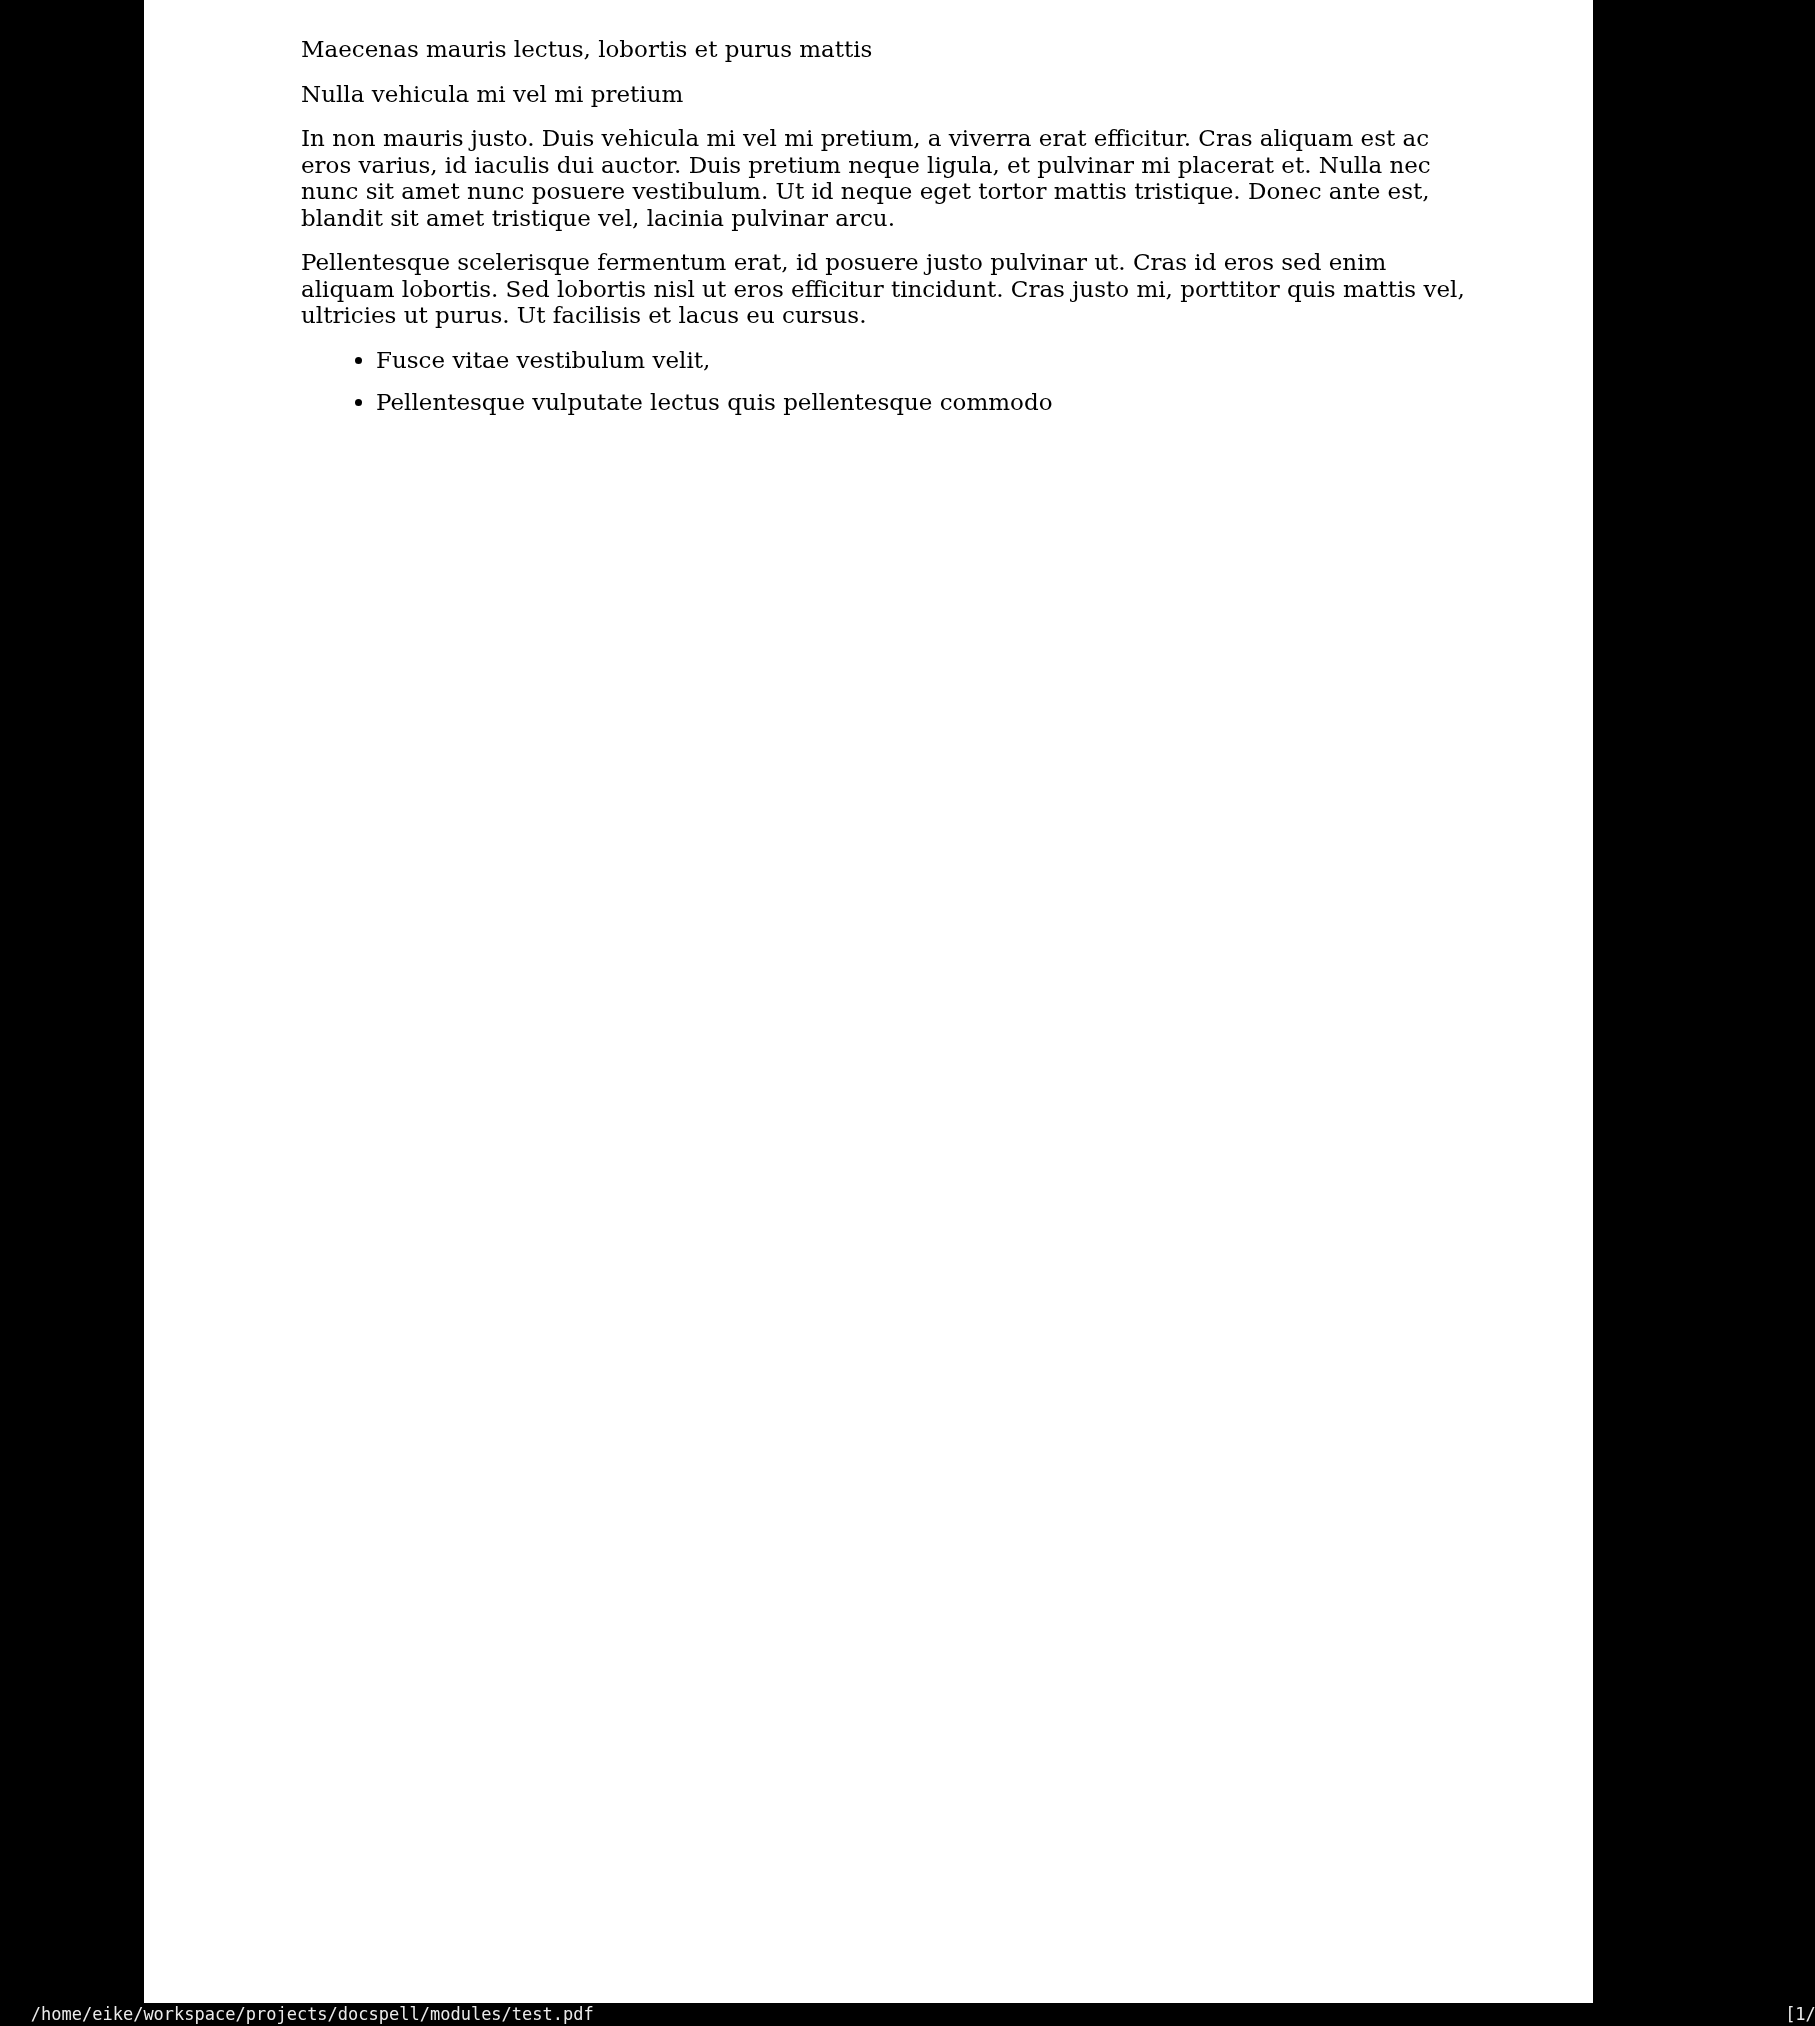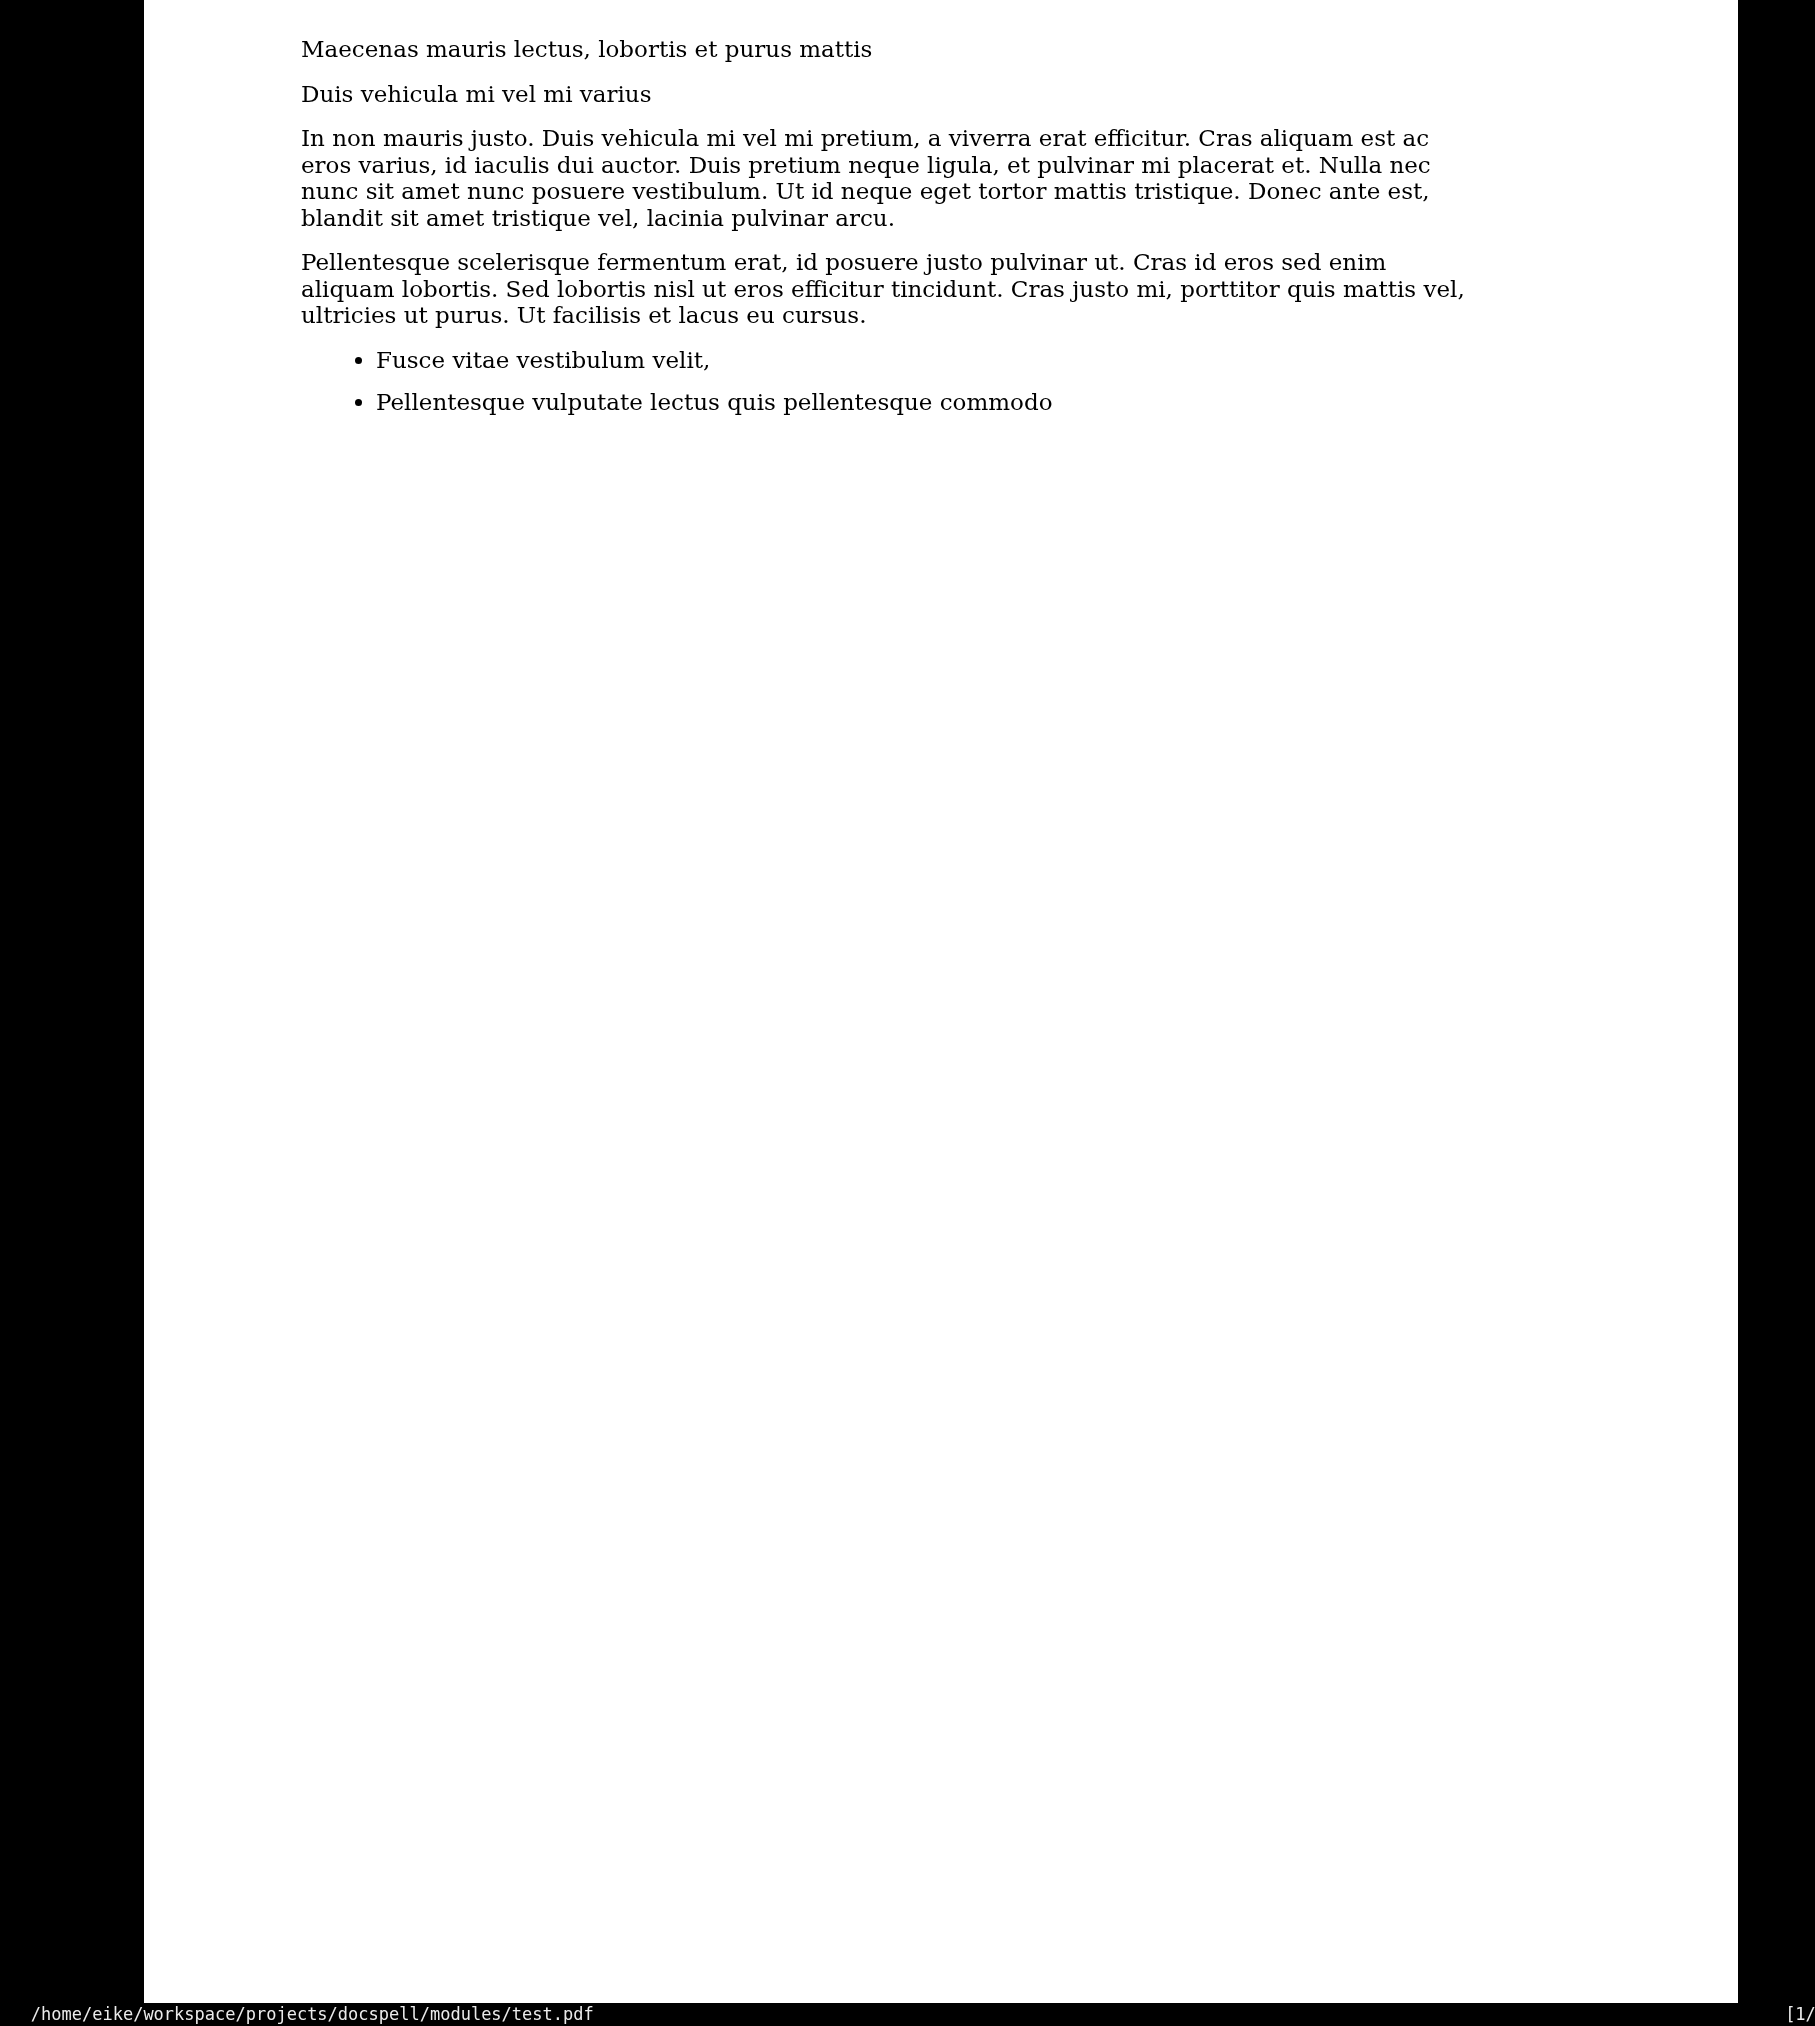--- a/index.html
+++ b/index.html
@@ -12,21 +12,21 @@
     width: 1815px;
     height: 2026px;
     background: #000000;
     overflow: hidden;
   }
   
   .page {
     position: absolute;
     left: 144px;
     top: 0;
-    width: 1594px;
+    width: 1449px;
     height: 2003px;
     background: #ffffff;
     box-sizing: border-box;
     padding: 36px 115px 0 157px;
     font-family: "DejaVu Serif", "Liberation Serif", serif;
     font-size: 23px;
     line-height: 26.5px;
     color: #000000;
   }
   .page p {
@@ -64,21 +64,21 @@
     white-space: nowrap;
   }
 </style>
 </head>
 <body>
 
 <div id="screen">
 
   <div class="page">
     <p>Maecenas mauris lectus, lobortis et purus mattis</p>
-    <p>Duis vehicula mi vel mi varius</p>
+    <p>Nulla vehicula mi vel mi pretium</p>
     <p>In non mauris justo. Duis vehicula mi vel mi pretium, a viverra erat efficitur. Cras aliquam est ac
 eros varius, id iaculis dui auctor. Duis pretium neque ligula, et pulvinar mi placerat et. Nulla nec
 nunc sit amet nunc posuere vestibulum. Ut id neque eget tortor mattis tristique. Donec ante est,
 blandit sit amet tristique vel, lacinia pulvinar arcu.</p>
     <p>Pellentesque scelerisque fermentum erat, id posuere justo pulvinar ut. Cras id eros sed enim
 aliquam lobortis. Sed lobortis nisl ut eros efficitur tincidunt. Cras justo mi, porttitor quis mattis vel,
 ultricies ut purus. Ut facilisis et lacus eu cursus.</p>
     <ul>
       <li>Fusce vitae vestibulum velit,</li>
       <li>Pellentesque vulputate lectus quis pellentesque commodo</li>

